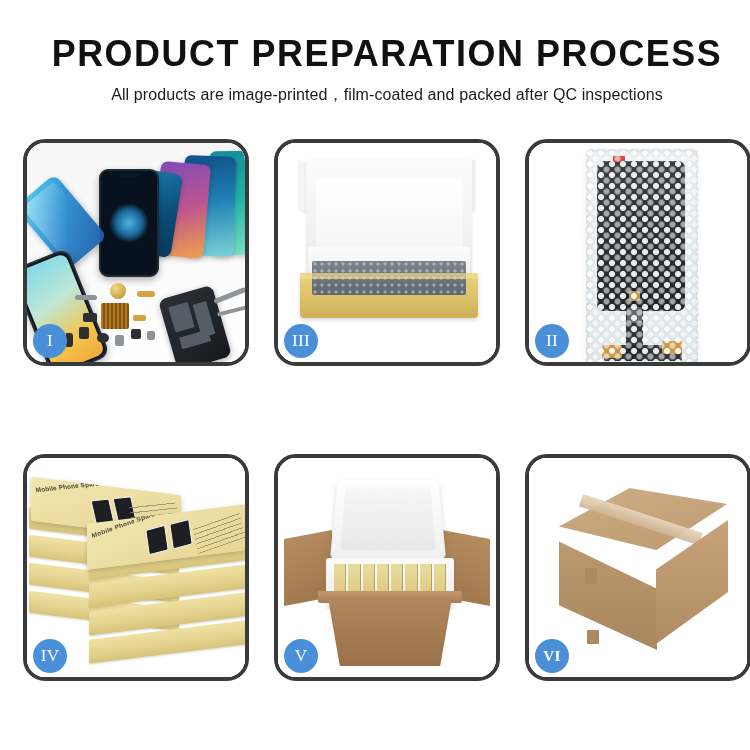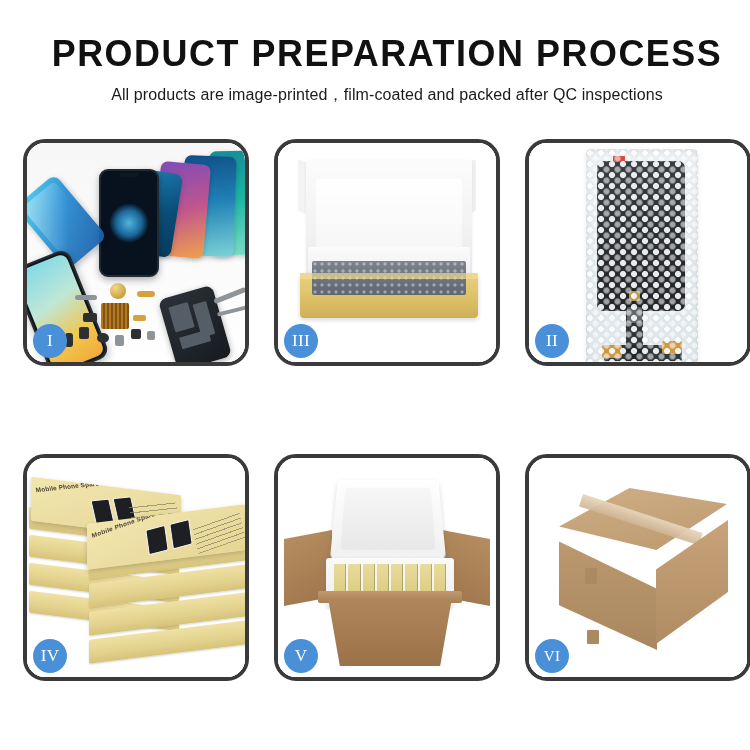--- a/index.html
+++ b/index.html
@@ -34,21 +34,21 @@
   }
   .stage{position:absolute;inset:0;overflow:hidden;background:#ffffff;}
 
   
   .badge{
     position:absolute;left:6px;bottom:4px;width:34px;height:34px;border-radius:50%;
     background:#4a90d9;color:#ffffff;display:flex;align-items:center;
     justify-content:center;font-family:"Liberation Serif","DejaVu Serif",serif;
     font-size:17px;letter-spacing:.4px;z-index:40;
   }
-  .badge.wide{font-size:15px;}
+  .badge.wide{font-size:15px;font-weight:bold;}
 
   
   .p1bg{position:absolute;inset:0;background:linear-gradient(180deg,#f7f7f7 0%,#fbfbfb 58%,#ffffff 100%);}
   .ph{position:absolute;border-radius:7px;box-shadow:0 2px 5px rgba(0,0,0,.22);}
   .ph-a{width:46px;height:84px;left:104px;top:28px;background:linear-gradient(150deg,#1f7fb5,#0a4e78 55%,#073a5d);
         transform:rotate(9deg);border-radius:8px;}
   .ph-b{width:50px;height:94px;left:130px;top:20px;background:linear-gradient(160deg,#7e4bb8,#c0558e 50%,#f0a24c);
         transform:rotate(5deg);}
   .ph-c{width:52px;height:100px;left:156px;top:13px;background:linear-gradient(170deg,#0f4f86,#1f7fb5 45%,#7bd3d7);
         transform:rotate(2deg);}

